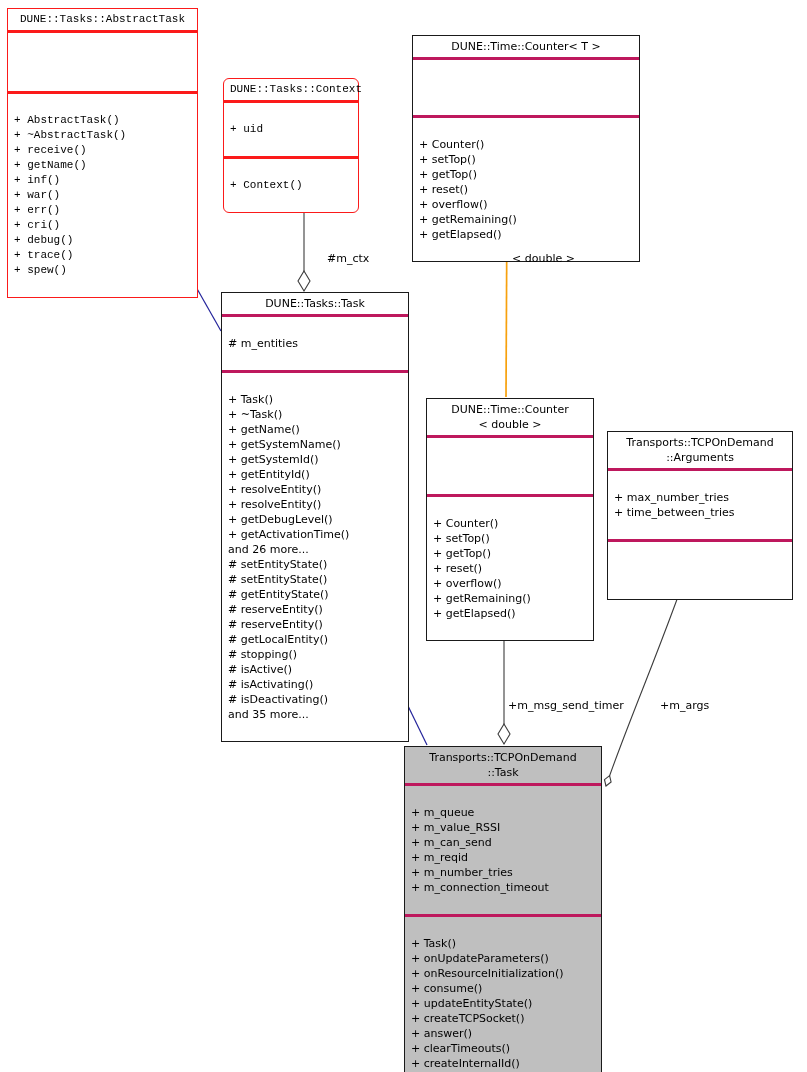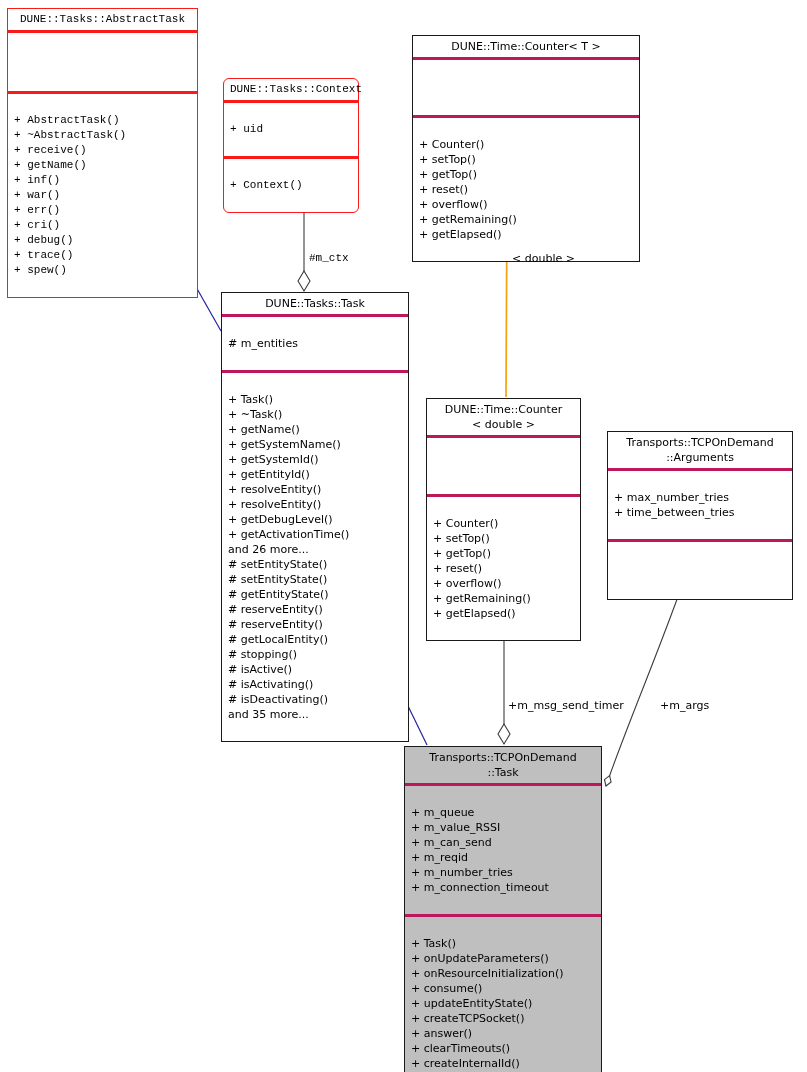--- a/index.html
+++ b/index.html
@@ -23,30 +23,30 @@
   .uml-box.red .sec{border-top-color:#fb1a1a;font-family:Liberation Mono, monospace;}
   .uml-box.gray{background:#bfbfbf;}
   .sec{border-top:3px solid #be185d;padding:19px 6px;}
   .sec-title{border-top:none;text-align:center;padding:3px 6px;}
   .trow,.row{line-height:15px;white-space:nowrap;}
   
   #box-abstract-task{left:7px;top:8px;width:191px;}
   #box-context{left:223px;top:78px;width:136px;border-radius:6px;}
   #box-counter-t{left:412px;top:35px;width:228px;}
   #box-task{left:221px;top:292px;width:188px;}
-  #box-counter-double{left:426px;top:398px;width:155px;}
+  #box-counter-double{left:426px;top:398px;width:168px;}
   #box-arguments{left:607px;top:431px;width:186px;}
   #box-tcp-task{left:404px;top:746px;width:198px;}
   
   #box-abstract-task .sec-attrs{height:20px;}
   #box-counter-t .sec-attrs{height:17px;}
   #box-counter-double .sec-attrs{height:18px;}
   #box-arguments .sec-methods{height:19px;}
   .elabel{position:absolute;white-space:nowrap;line-height:13px;}
-  #lbl-m-ctx{left:309px;top:252px;font-family:Liberation Mono, monospace;}
+  #lbl-m-ctx{left:327px;top:252px;}
   #lbl-template-arg{left:512px;top:252px;}
   #lbl-m-msg-send-timer{left:508px;top:699px;}
   #lbl-m-args{left:660px;top:699px;}
 </style>
 </head>
 <body>
 
 <div id="stage">
 
   <svg id="edges" width="807" height="1072" viewBox="0 0 807 1072">

